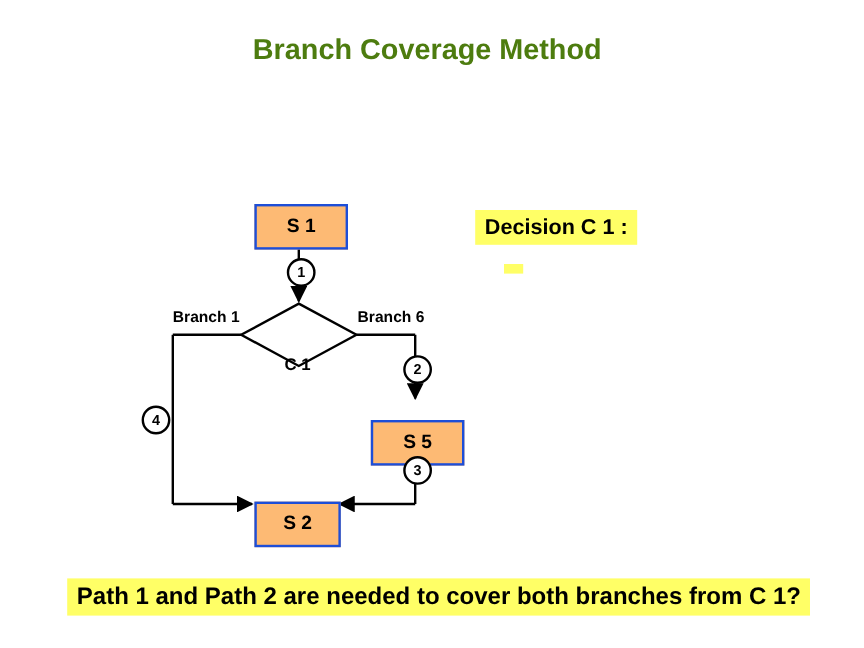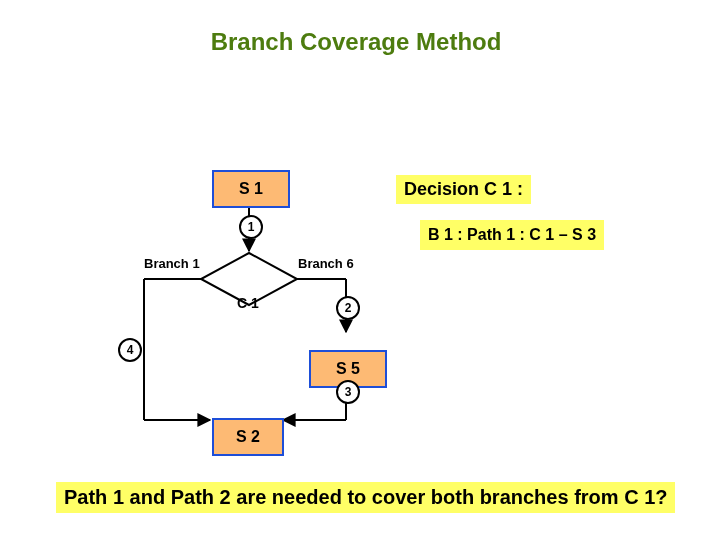--- a/index.html
+++ b/index.html
@@ -125,18 +125,17 @@
 <div class="num-badge" style="left:118px; top:338px;">4</div>
 
 <div class="branch-label" style="left:144px; top:256px;">Branch 1</div>
 <div class="branch-label" style="left:298px; top:256px;">Branch 6</div>
 
 <div class="highlight-box" style="left:396px; top:163px;margin-top:12px;">
   <span class="decision-heading">Decision C 1 :</span>
 </div>
 
 <div class="highlight-box" style="left:420px; top:220px;">
-  <div class="decision-body">B 1 : Path 1 : C 1 – S 3</div>
 </div>
 
 <div class="highlight-box" style="left:56px; top:482px;">
   <span class="bottom-q">Path 1 and Path 2 are needed to cover both branches from C 1?</span>
 </div>
 
 </body></html>

